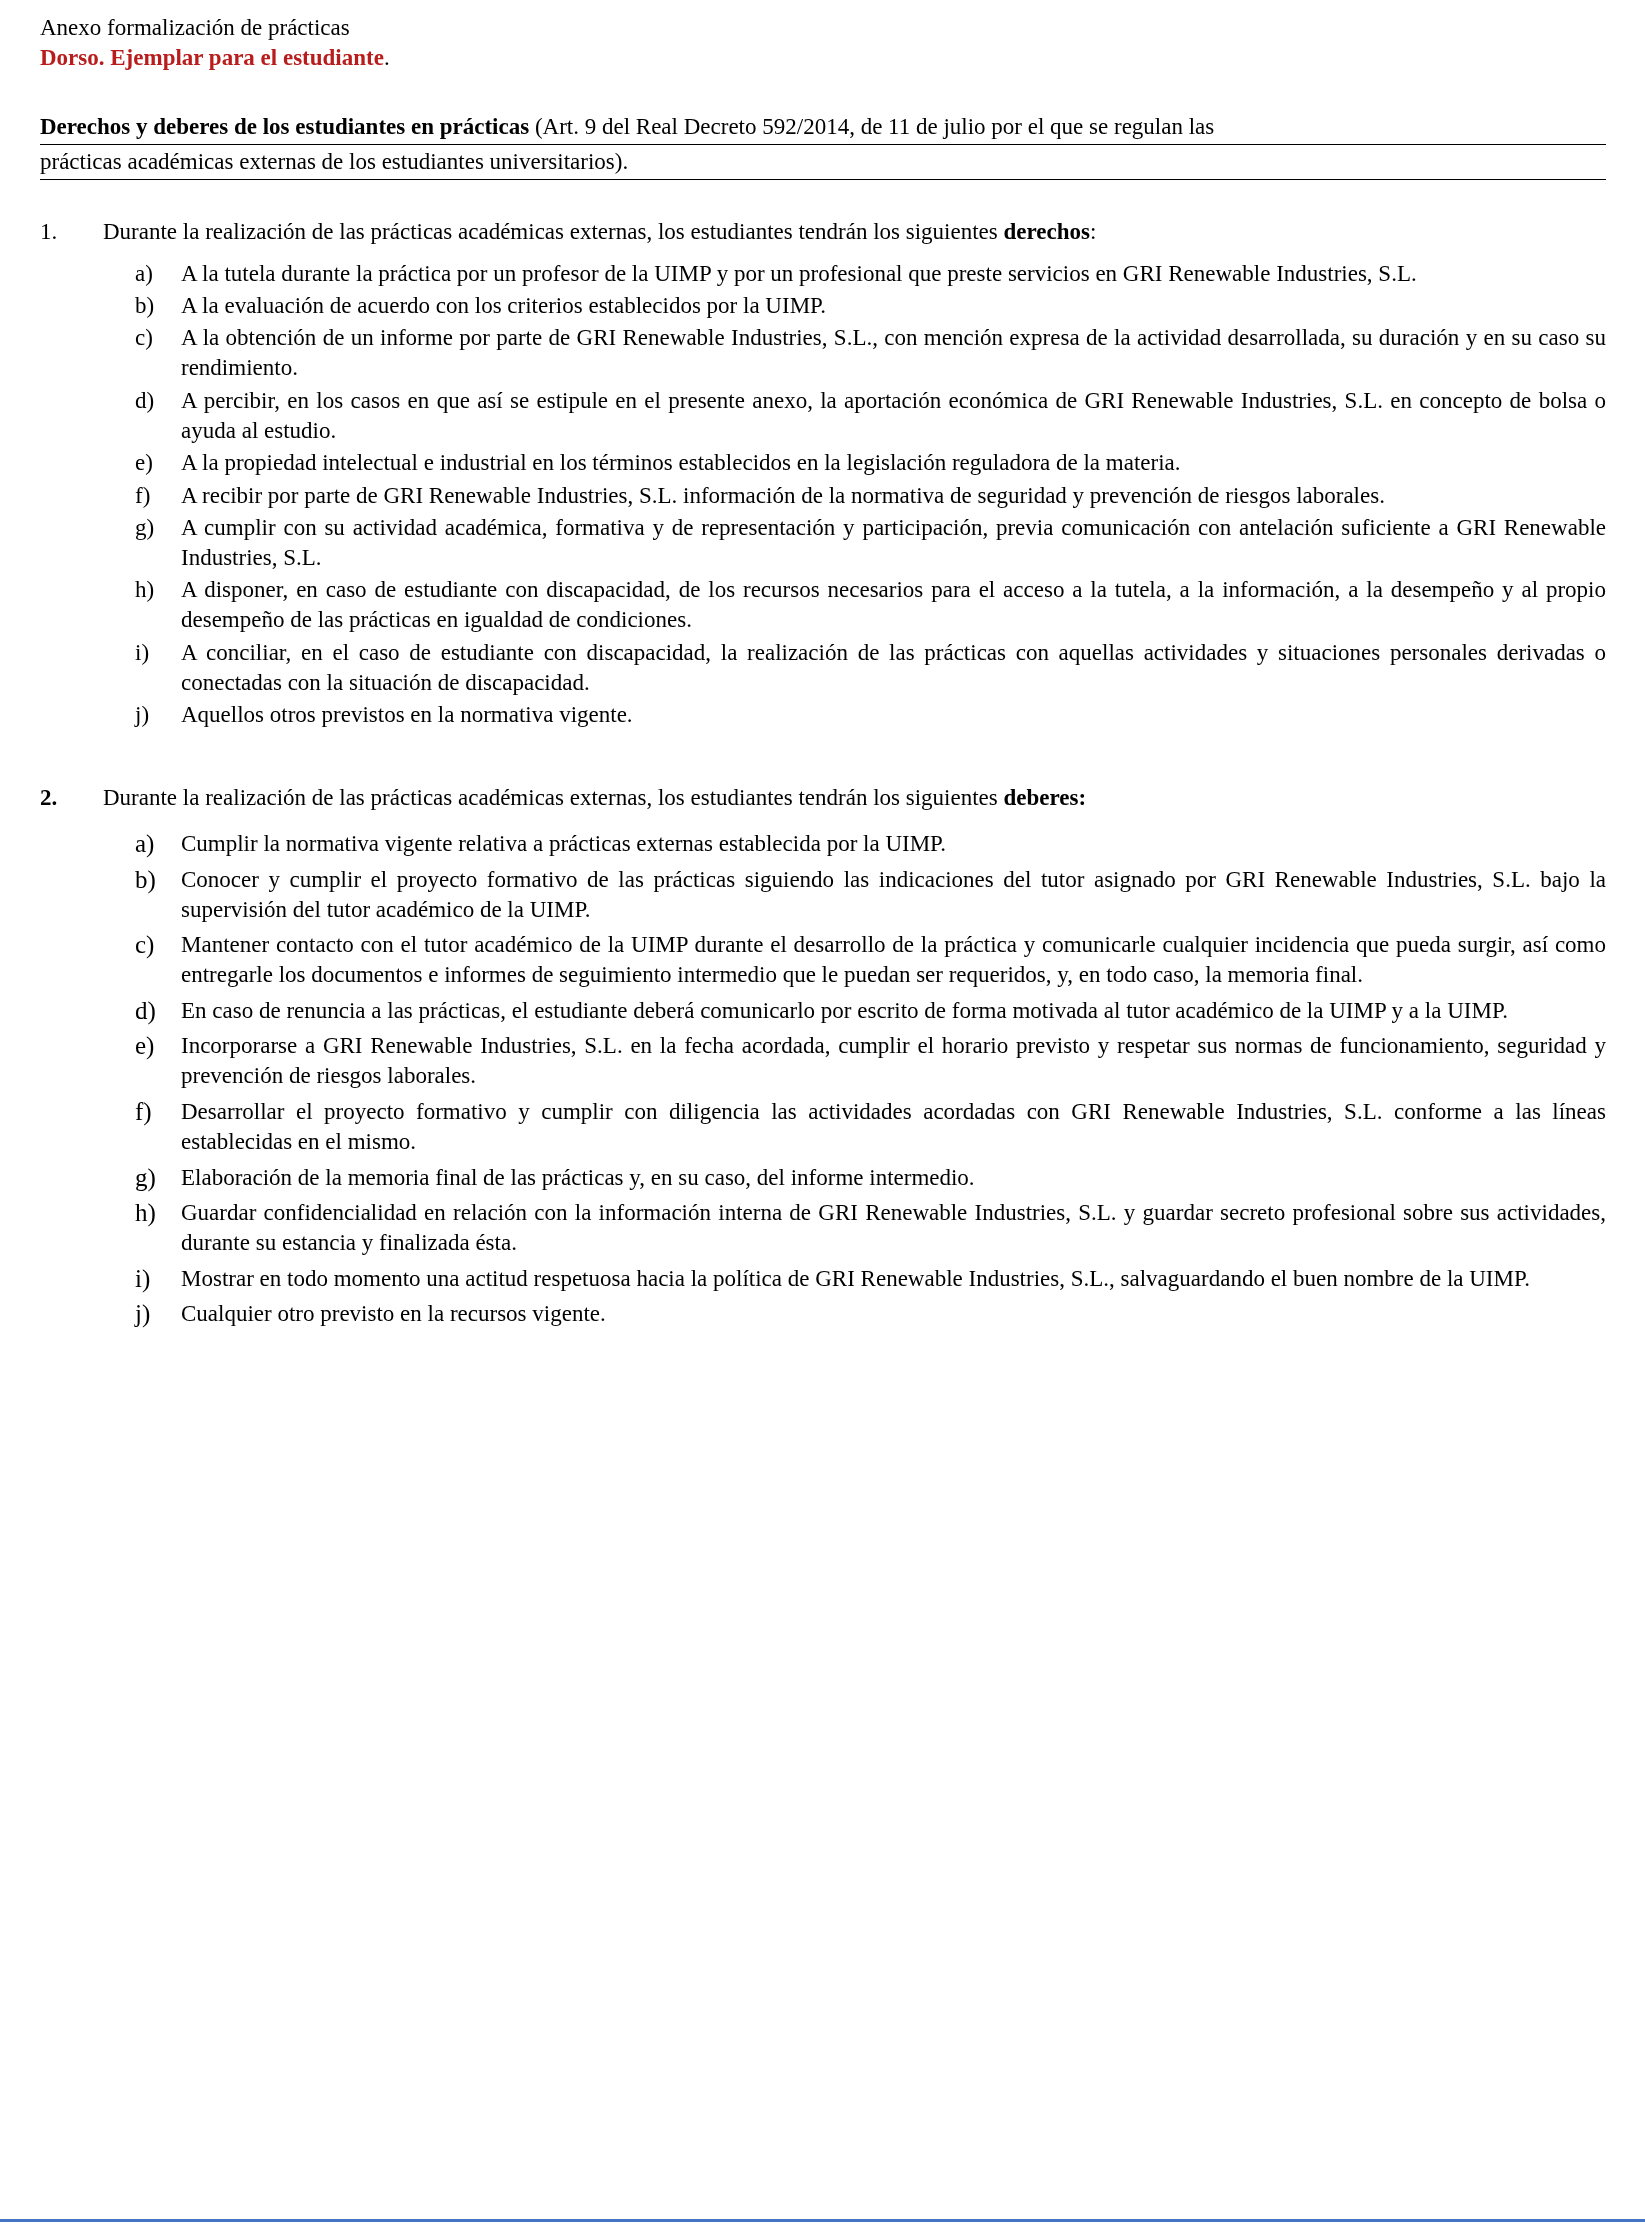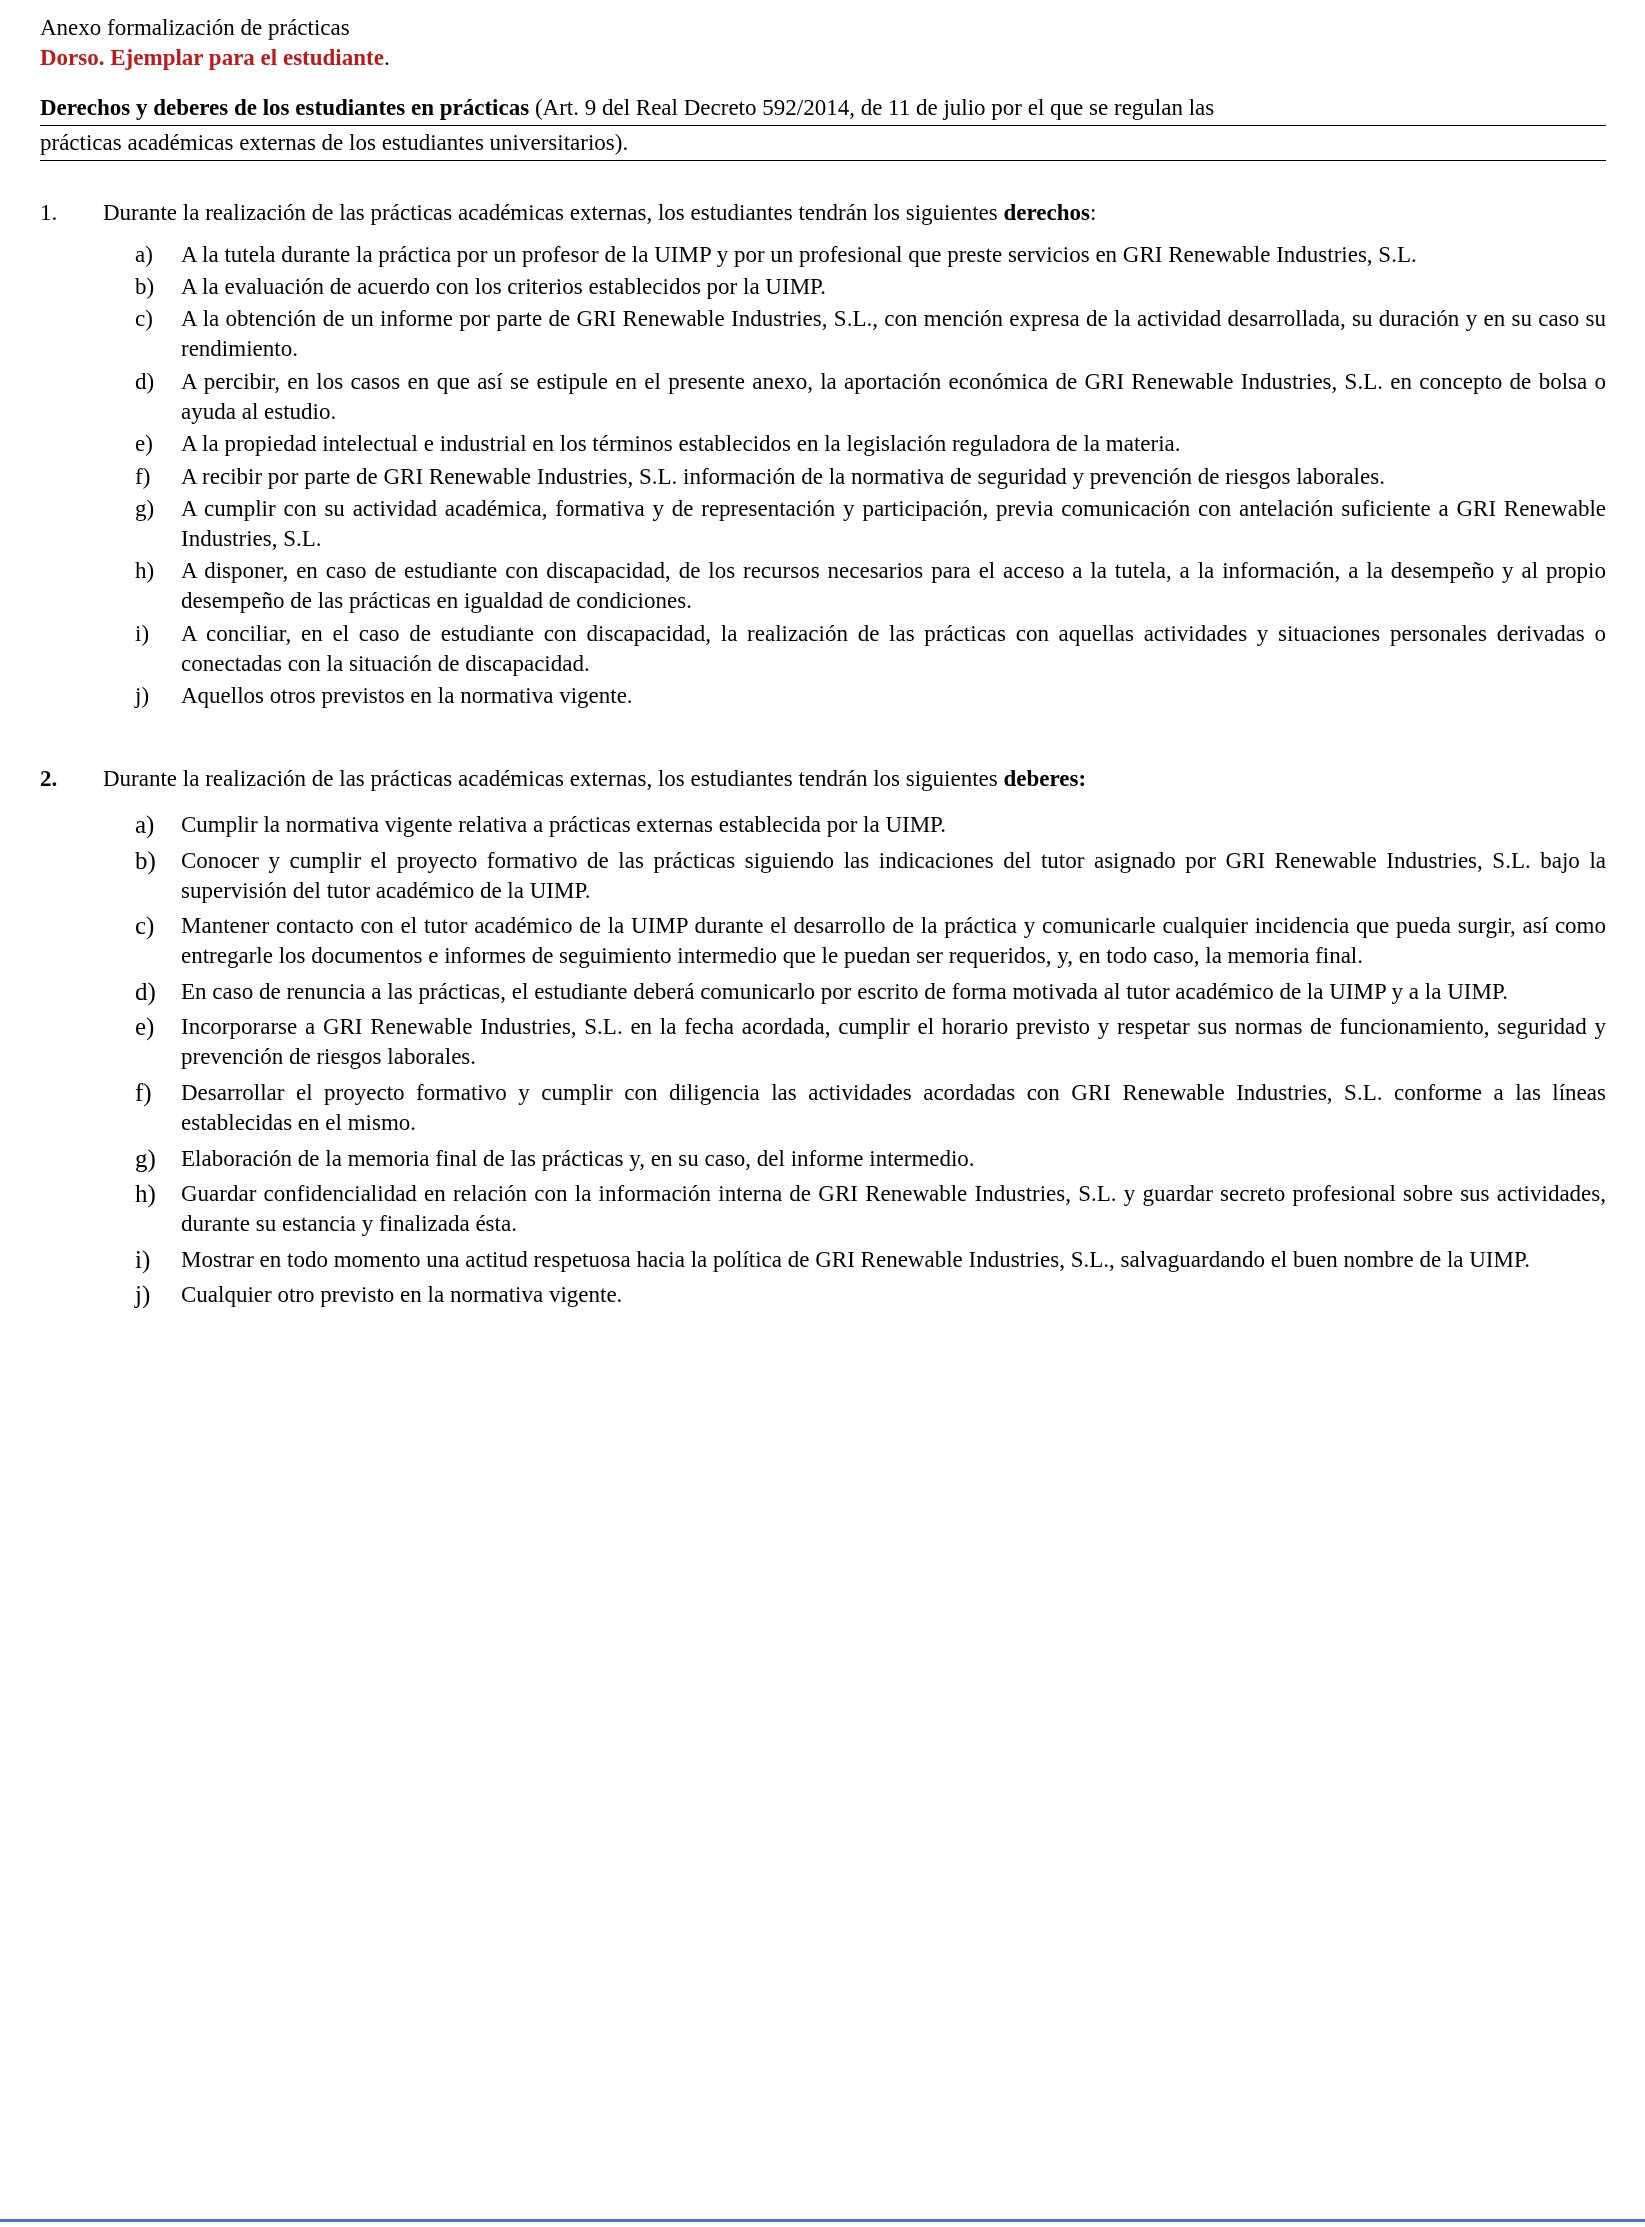--- a/index.html
+++ b/index.html
@@ -15,21 +15,21 @@
     color: #000000;
   }
   .page {
     padding: 13px 40px 0 40px;
     font-family: Liberation Serif, serif;
   }
   
   .doc-header .line { white-space: pre-wrap; }
   .red-bold { color: #b91c1c; font-weight: bold; }
   
-  .heading { margin-top: 20px; }
+  .heading { margin-top: 39px; }
   .heading-line {
     border-bottom: 1.6px solid #000000;
     padding-bottom: 2.4px;
   }
   .heading-line + .heading-line { padding-top: 1.6px; }
   .heading b { font-weight: bold; }
   
   .intro {
     display: flex;
     margin-top: 37px;
@@ -162,21 +162,21 @@
       <div class="item">
           <span class="marker">h)</span>
           <span class="text">Guardar confidencialidad en relación con la información interna de GRI Renewable Industries, S.L. y guardar secreto profesional sobre sus actividades, durante su estancia y finalizada ésta.</span>
         </div>
       <div class="item">
           <span class="marker">i)</span>
           <span class="text">Mostrar en todo momento una actitud respetuosa hacia la política de GRI Renewable Industries, S.L., salvaguardando el buen nombre de la UIMP.</span>
         </div>
       <div class="item">
           <span class="marker">j)</span>
-          <span class="text">Cualquier otro previsto en la normativa vigente.</span>
+          <span class="text">Cualquier otro previsto en la recursos vigente.</span>
         </div>
     </div>
   </div>
 
 </div>
 
 <div class="footer-rule"></div>
 
 
 </body></html>

